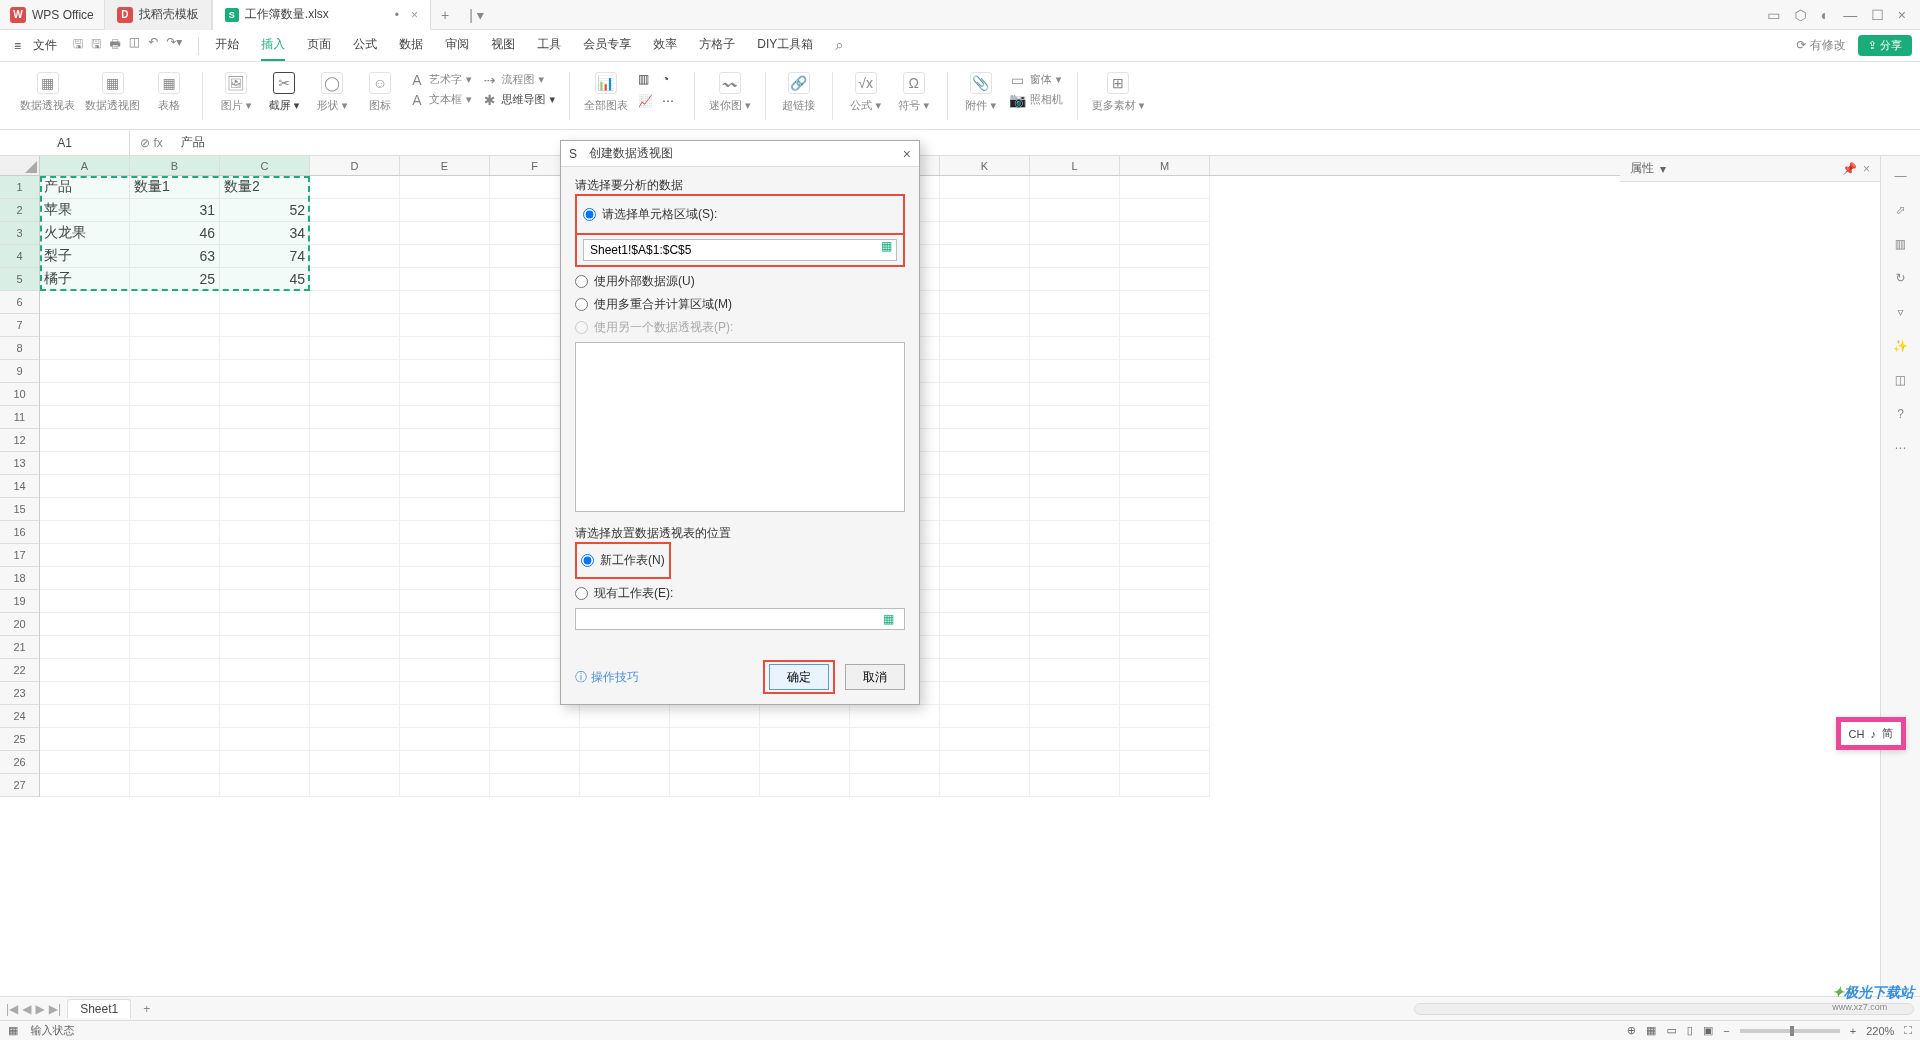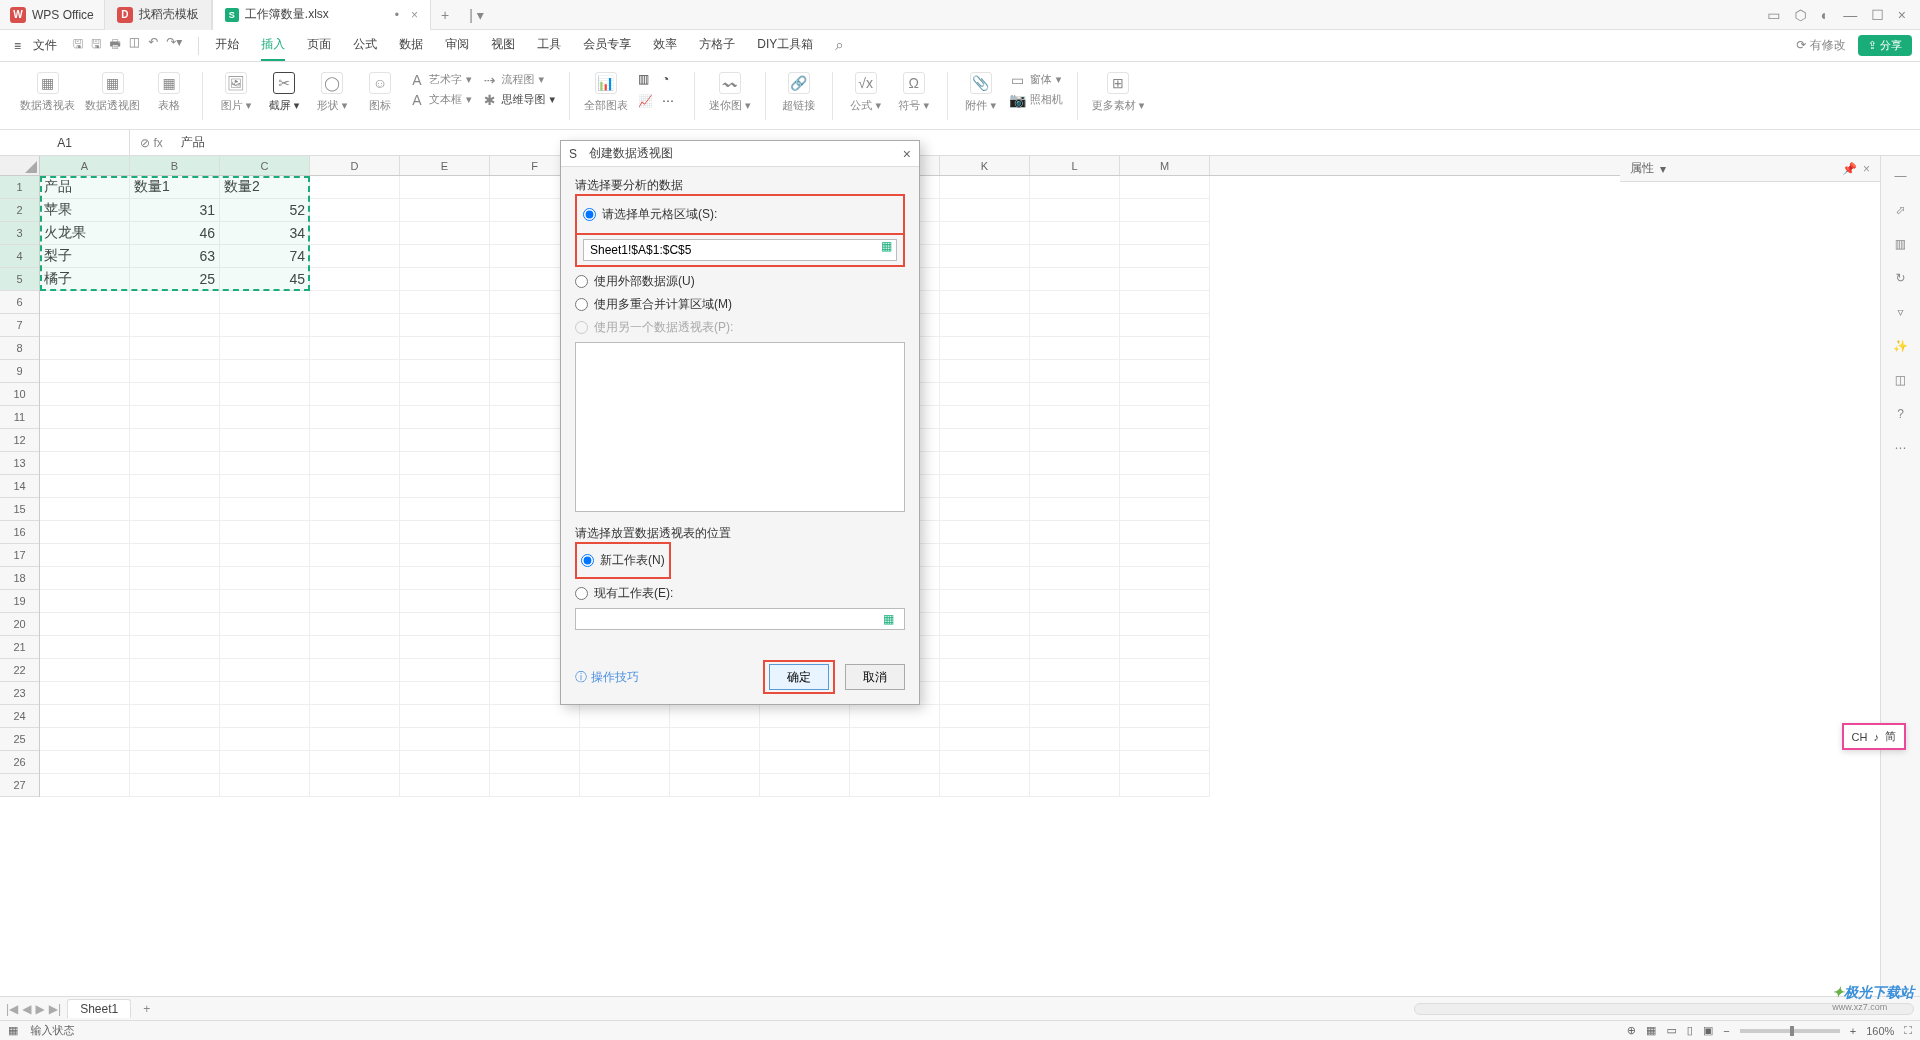--- a/index.html
+++ b/index.html
@@ -96,21 +96,21 @@
 .dlg-foot { display:flex;align-items:center;padding:10px 14px;gap:10px; }
 .dlg-foot .tip { color:#4a90e2;font-size:12px;display:flex;align-items:center;gap:4px; }
 .dlg-foot .spacer { flex:1; }
 .dlg-foot button { width:60px;height:26px;border:1px solid #aaa;background:#f0f0f0;font-size:12px; }
 .dlg-foot button.primary { background:#e8f4ff;border:1px solid #5b9bd5; }
 .redbox { border:2px solid #e74c3c !important; padding:4px 6px; }
 .redwrap { border:2px solid #e74c3c;padding:2px 4px;display:inline-block; }
 .rangepick { position:absolute;right:6px;top:4px;width:16px;height:16px;color:#1aad7a; }
 .inputrel { position:relative; }
 
-.ime { position:absolute;right:14px;bottom:290px;background:#fff;border:2px solid #ec4899;padding:4px 8px;font-size:11px;display:flex;gap:6px;align-items:center;box-shadow:0 2px 6px rgba(0,0,0,.15); }
+.ime { position:absolute;right:14px;bottom:290px;background:#fff;border:5px solid #ec4899;padding:4px 8px;font-size:11px;display:flex;gap:6px;align-items:center;box-shadow:0 2px 6px rgba(0,0,0,.15); }
 
 .watermark { position:absolute;right:6px;bottom:28px;font-size:14px;color:#3b8fd8;font-weight:bold;font-style:italic;text-shadow:0 0 2px #fff; }
 .watermark .sub { display:block;font-size:9px;color:#888;font-style:normal;font-weight:normal; }
 </style>
 </head>
 <body>
 
 <div class="titlebar">
   <div class="app">
     <span class="wicon">W</span>
@@ -779,21 +779,21 @@
   <span>输入状态</span>
   <div class="rght">
     <span>⊕</span>
     <span>▦</span>
     <span>▭</span>
     <span>▯</span>
     <span>▣</span>
     <span>−</span>
     <div class="zoombar"></div>
     <span>+</span>
-    <span>160%</span>
+    <span>220%</span>
     <span>⛶</span>
   </div>
 </div>
 
 <div class="dialog">
   <div class="dlg-title">
     <span class="dicon" style="width:14px;height:14px">S</span>
     <span>创建数据透视图</span>
     <span class="cls">×</span>
   </div>

